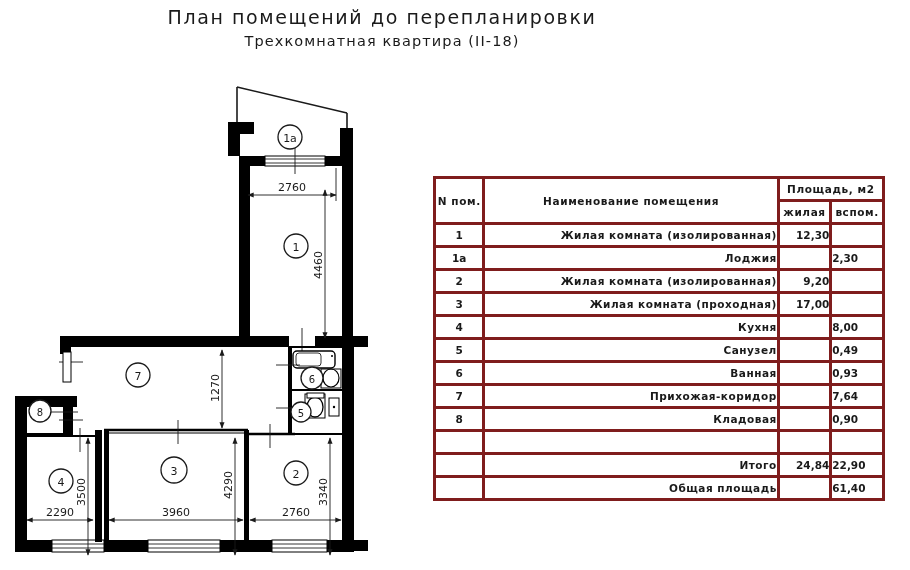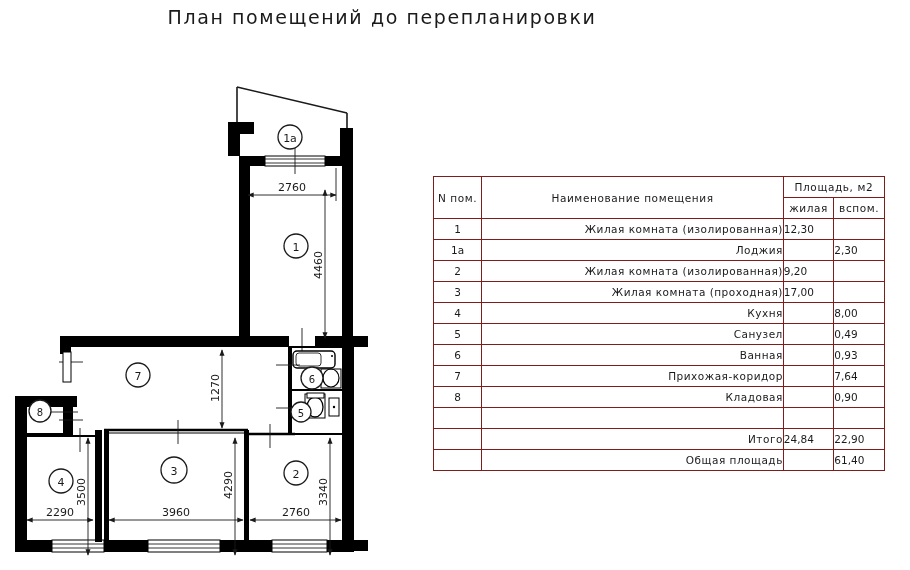--- a/index.html
+++ b/index.html
@@ -53,45 +53,46 @@
     position: absolute;
     left: 433px;
     top: 176px;
     width: 452px;
     border-collapse: collapse;
     font-size: 10.5px;
     color: #1a1a1a;
     background: #fff;
   }
   #area-table td, #area-table th {
-    border: 1px solid #7f1d1d;
+    border: 3px solid #7f1d1d;
     padding: 0;
-    font-weight: normal;
+    font-weight: bold;
     height: 20px;
     vertical-align: middle;
   }
   #area-table thead td, #area-table thead th {
     text-align: center;
     letter-spacing: 0.6px;
   }
   .col-num   { width: 50px;  text-align: center; }
   .col-name  { width: 300px; text-align: right; padding-left: 12px !important;
                letter-spacing: 0.5px; }
-  .col-live  { width: 51px;  text-align: left; }
+  .col-live  { width: 51px;  text-align: right; }
   .col-aux   { width: 51px;  text-align: left; }
   .hdr-area  { letter-spacing: 1.1px; }
   .row-blank td { height: 20px; }
   .sum-name { padding-left: 22px !important; }
   .total-name { padding-left: 27px !important; }
 </style>
 </head>
 <body>
 
 <div id="title-block">
   <div id="main-title">План помещений до перепланировки</div>
+  <div id="sub-title">Трехкомнатная квартира (II-18)</div>
 </div>
 
 <div id="floorplan">
 <svg width="430" height="500" viewBox="0 0 430 500" xmlns="http://www.w3.org/2000/svg">
   <defs>
     <marker id="ah" viewBox="0 0 10 10" refX="9" refY="5" markerWidth="7" markerHeight="7" orient="auto-start-reverse">
       <path d="M 0 1 L 10 5 L 0 9 z" fill="#1a1a1a"></path>
     </marker>
   </defs>
 

